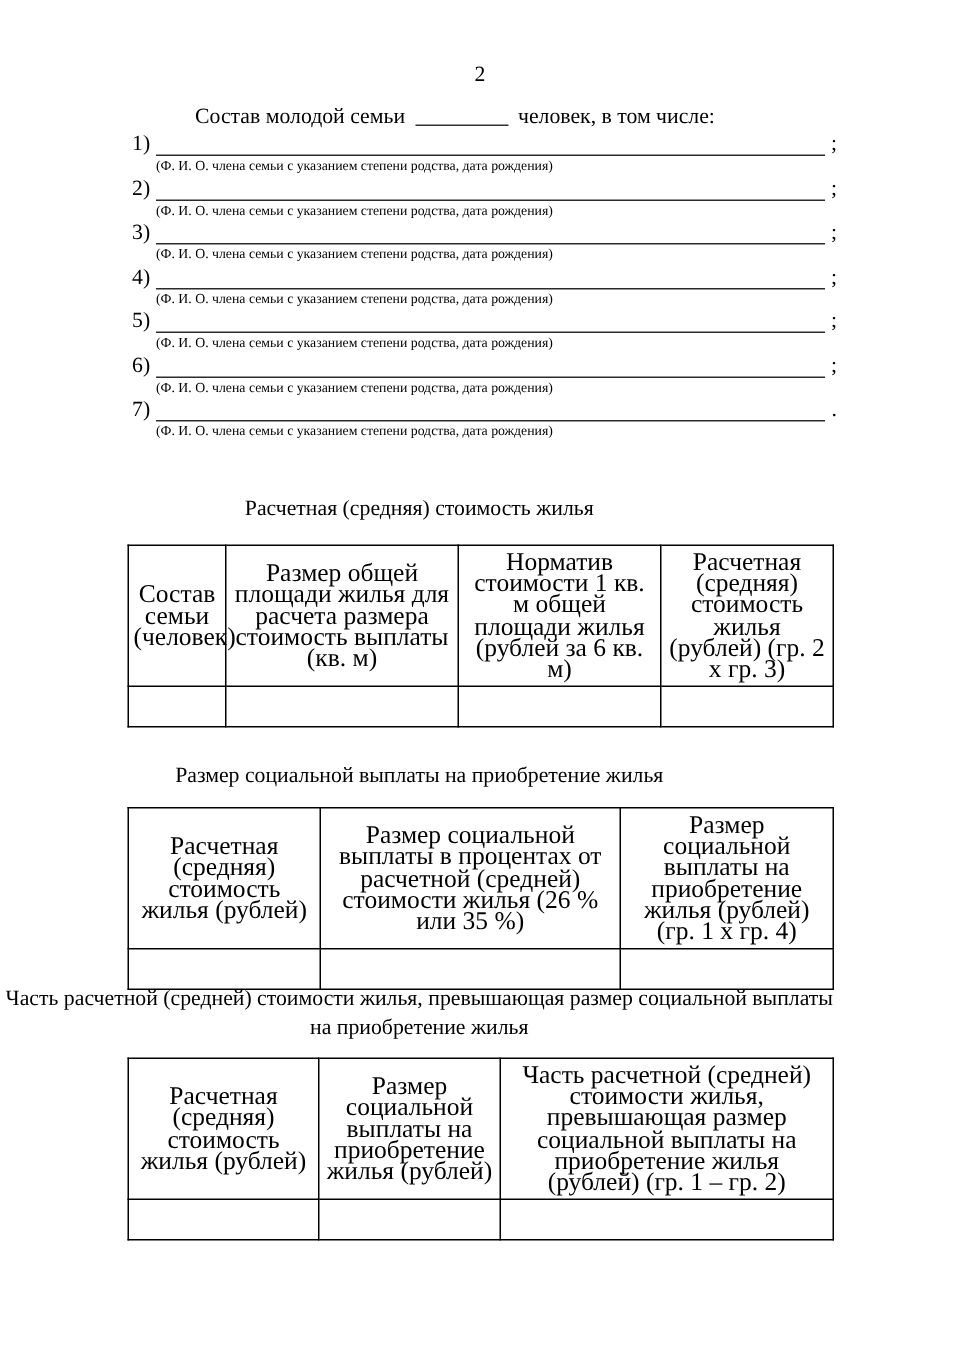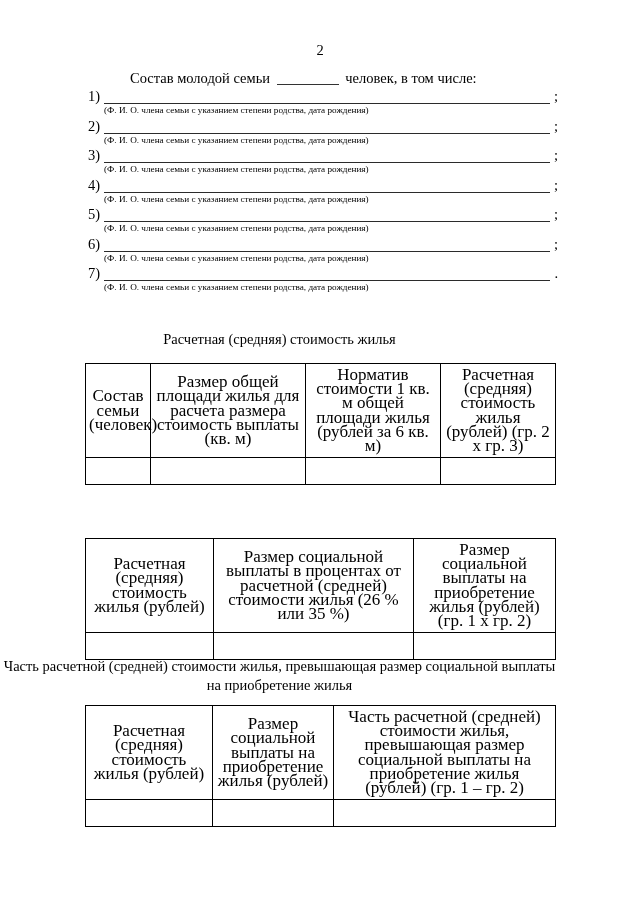--- a/index.html
+++ b/index.html
@@ -209,31 +209,32 @@
       </tr>
       <tr>
         <td class="empty-cell"></td>
         <td class="empty-cell"></td>
         <td class="empty-cell"></td>
         <td class="empty-cell"></td>
       </tr>
     </tbody>
   </table>
 
+  <div class="section-title t2-title">Размер социальной выплаты на приобретение жилья</div>
   <table class="form-table" id="table-2">
     <colgroup>
       <col style="width:128px">
         <col style="width:200px">
         <col style="width:142px">
     </colgroup>
     <tbody>
       <tr>
         <td>Расчетная (средняя) стоимость жилья (рублей)</td>
         <td>Размер социальной выплаты в процентах от расчетной (средней) стоимости жилья (26 % или 35 %)</td>
-        <td>Размер социальной выплаты на приобретение жилья (рублей) (гр. 1 х гр. 2)</td>
+        <td>Размер социальной выплаты на приобретение жилья (рублей) (гр. 1 х гр. 4)</td>
       </tr>
       <tr>
         <td class="empty-cell"></td>
         <td class="empty-cell"></td>
         <td class="empty-cell"></td>
       </tr>
     </tbody>
   </table>
 
   <div class="section-title t3-title">Часть расчетной (средней) стоимости жилья, превышающая размер социальной выплаты на приобретение жилья</div>

